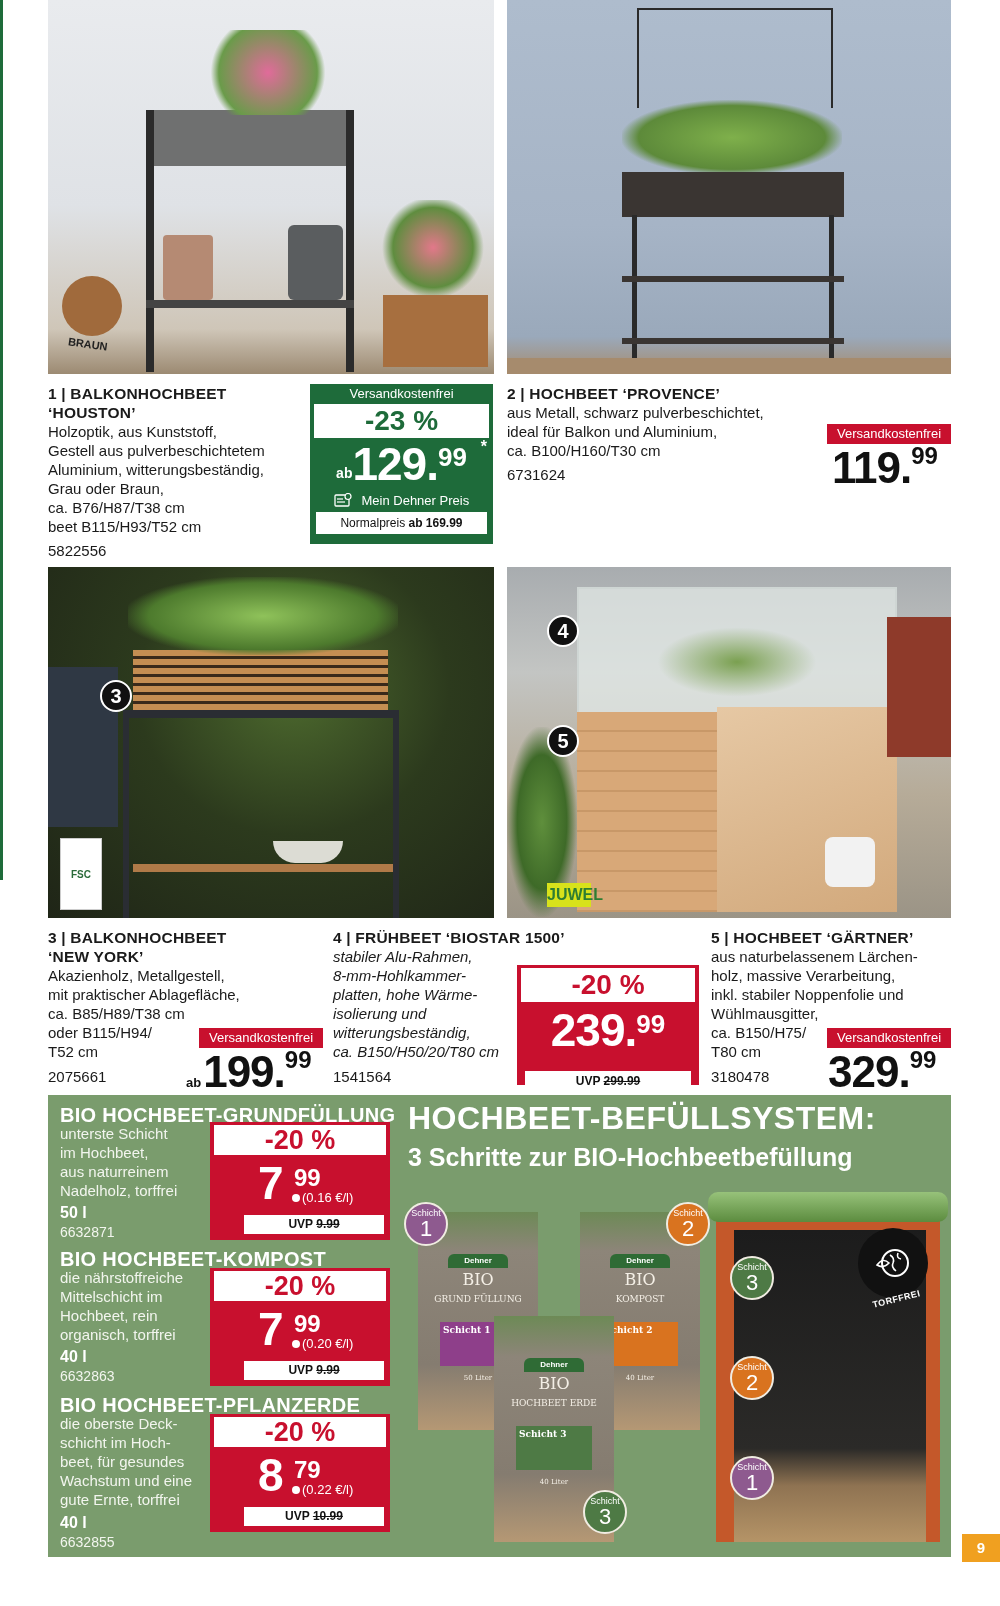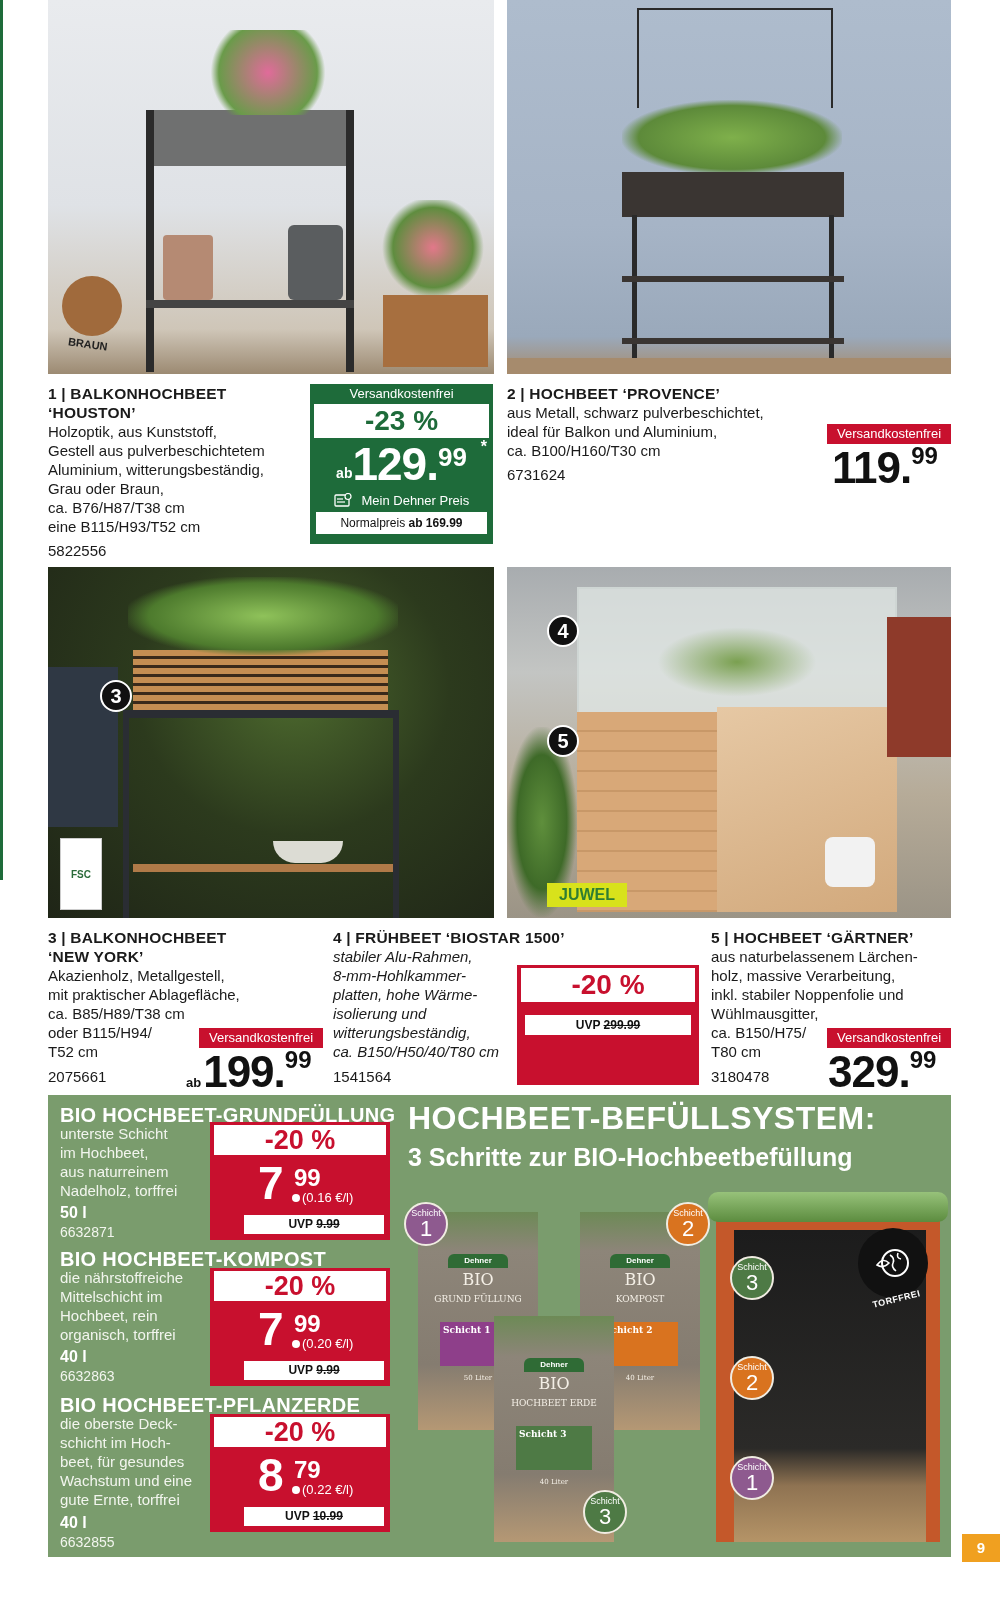--- a/index.html
+++ b/index.html
@@ -25,21 +25,21 @@
     .callout { position: absolute; width: 32px; height: 32px; border-radius: 50%;
       background: #111; color: #fff; font-weight: bold; font-size: 20px;
       display: flex; align-items: center; justify-content: center; border: 2px solid #fff; }
 
     .swatch { position: absolute; left: 62px; top: 276px; width: 60px; height: 60px; border-radius: 50%; background: #a06a3c; }
     .swatch-label { position: absolute; left: 68px; top: 338px; font-size: 11px; font-weight: bold; color: #222; transform: rotate(8deg); }
 
     .fsc { position: absolute; left: 60px; top: 838px; width: 42px; height: 72px; background: #fff; border: 1px solid #ccc;
       font-size: 10px; font-weight: bold; color: #2b6b3a; text-align: center; padding-top: 30px; }
 
-    .juwel { position: absolute; left: 547px; top: 883px; width: 80px; height: 24px; background: #d8e21b;
+    .juwel { position: absolute; left: 547px; top: 883px; width: 44px; height: 24px; background: #d8e21b;
       color: #2e7d32; font-weight: bold; font-size: 16px; text-align: center; line-height: 24px; }
 
     
     .ptitle { font-weight: bold; font-size: 15.5px; line-height: 19px; letter-spacing: 0.2px; }
     .pdesc { font-size: 15px; line-height: 19px; }
     .part { font-size: 15px; }
 
     
     .tag-red { position: absolute; background: #c8102e; color: #fff; font-size: 13px; text-align: center; height: 20px; line-height: 20px; }
     .price-big { position: absolute; font-weight: bold; color: #111; line-height: 1; }
@@ -144,21 +144,21 @@
 <div class="abs ptitle" style="left:48px;top:384px;">
   <div>1 | BALKONHOCHBEET</div>
   <div>‘HOUSTON’</div>
 </div>
 <div class="abs pdesc" style="left:48px;top:422px;">
   <div>Holzoptik, aus Kunststoff,</div>
   <div>Gestell aus pulverbeschichtetem</div>
   <div>Aluminium, witterungsbeständig,</div>
   <div>Grau oder Braun,</div>
   <div>ca. B76/H87/T38 cm</div>
-  <div>eine B115/H93/T52 cm</div>
+  <div>beet B115/H93/T52 cm</div>
 </div>
 <div class="abs part" style="left:48px;top:542px;">5822556</div>
 
 <div class="greenbox">
   <div class="top">Versandkostenfrei</div>
   <div class="pct">-23 %</div>
   <div class="pr">
     <span class="ab">ab</span><span class="int">129.</span><span class="cents">99</span>
     <span class="star">*</span>
   </div>
@@ -233,26 +233,29 @@
   <span class="ab">ab</span><span class="int">199.</span><span class="cents">99</span>
 </div>
 
 <div class="abs ptitle" style="left:333px;top:928px;">4 | FRÜHBEET ‘BIOSTAR 1500’</div>
 <div class="abs pdesc" style="left:333px;top:947px;font-style:italic;">
   <div>stabiler Alu-Rahmen,</div>
   <div>8-mm-Hohlkammer-</div>
   <div>platten, hohe Wärme-</div>
   <div>isolierung und</div>
   <div>witterungsbeständig,</div>
-  <div>ca. B150/H50/40/T80 cm</div>
+  <div>ca. B150/H50/20/T80 cm</div>
 </div>
 <div class="abs part" style="left:333px;top:1068px;">1541564</div>
 
 <div class="redbox" style="left:517px;top:965px;width:182px;height:120px;">
   <div class="pct" style="height:34px;line-height:34px;font-size:28px;">-20 %</div>
+  <div class="pr" style="height:56px;line-height:56px;">
+    <span style="font-size:46px;letter-spacing:-1px;">239.</span><span style="font-size:26px;vertical-align:top;position:relative;top:-6px;">99</span>
+  </div>
   <div class="uvp" style="height:20px;line-height:20px;">
     <span>UVP</span>
     <span class="strike">299.99</span>
   </div>
 </div>
 
 <div class="abs ptitle" style="left:711px;top:928px;">5 | HOCHBEET ‘GÄRTNER’</div>
 <div class="abs pdesc" style="left:711px;top:947px;">
   <div>aus naturbelassenem Lärchen-</div>
   <div>holz, massive Verarbeitung,</div>

